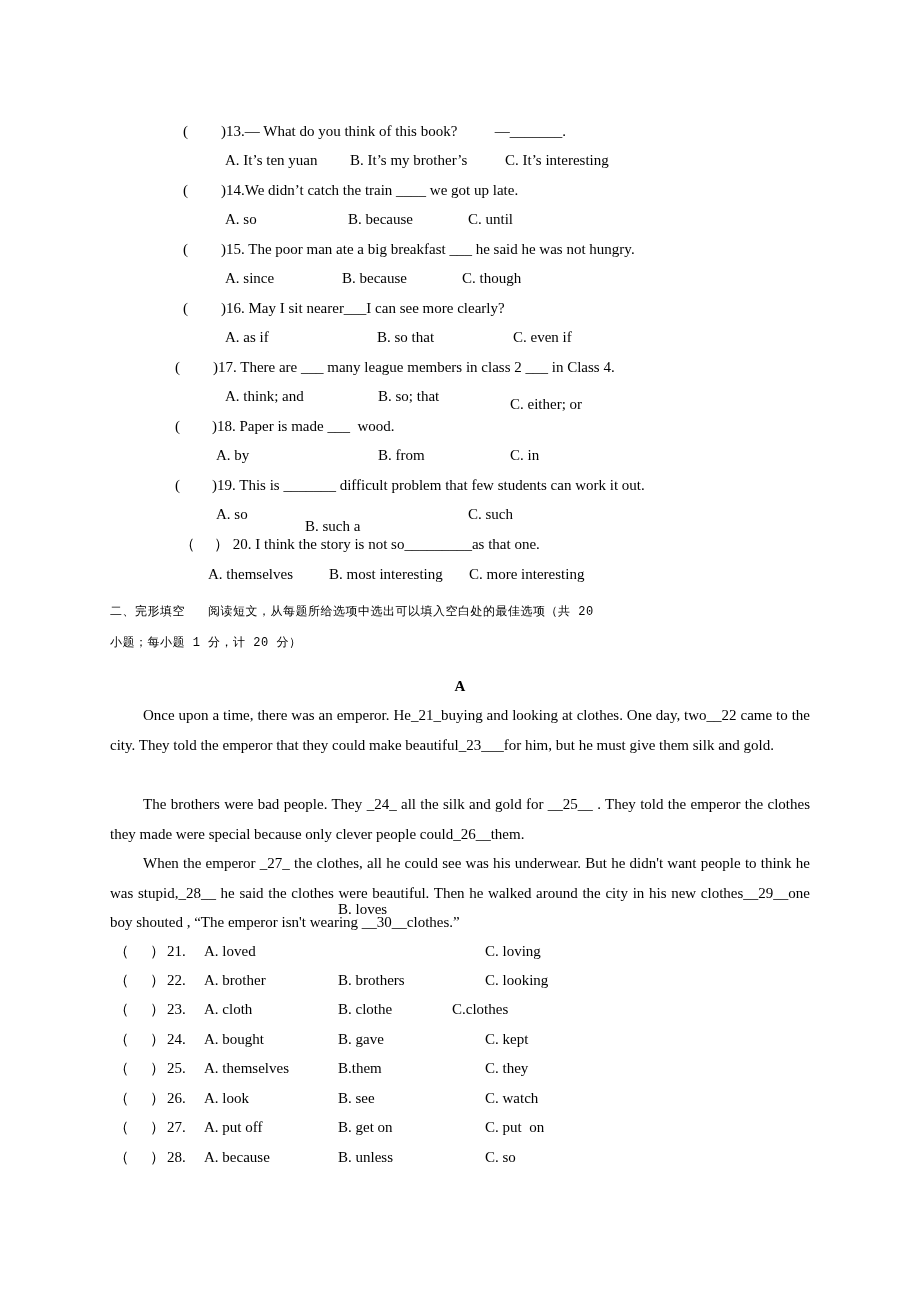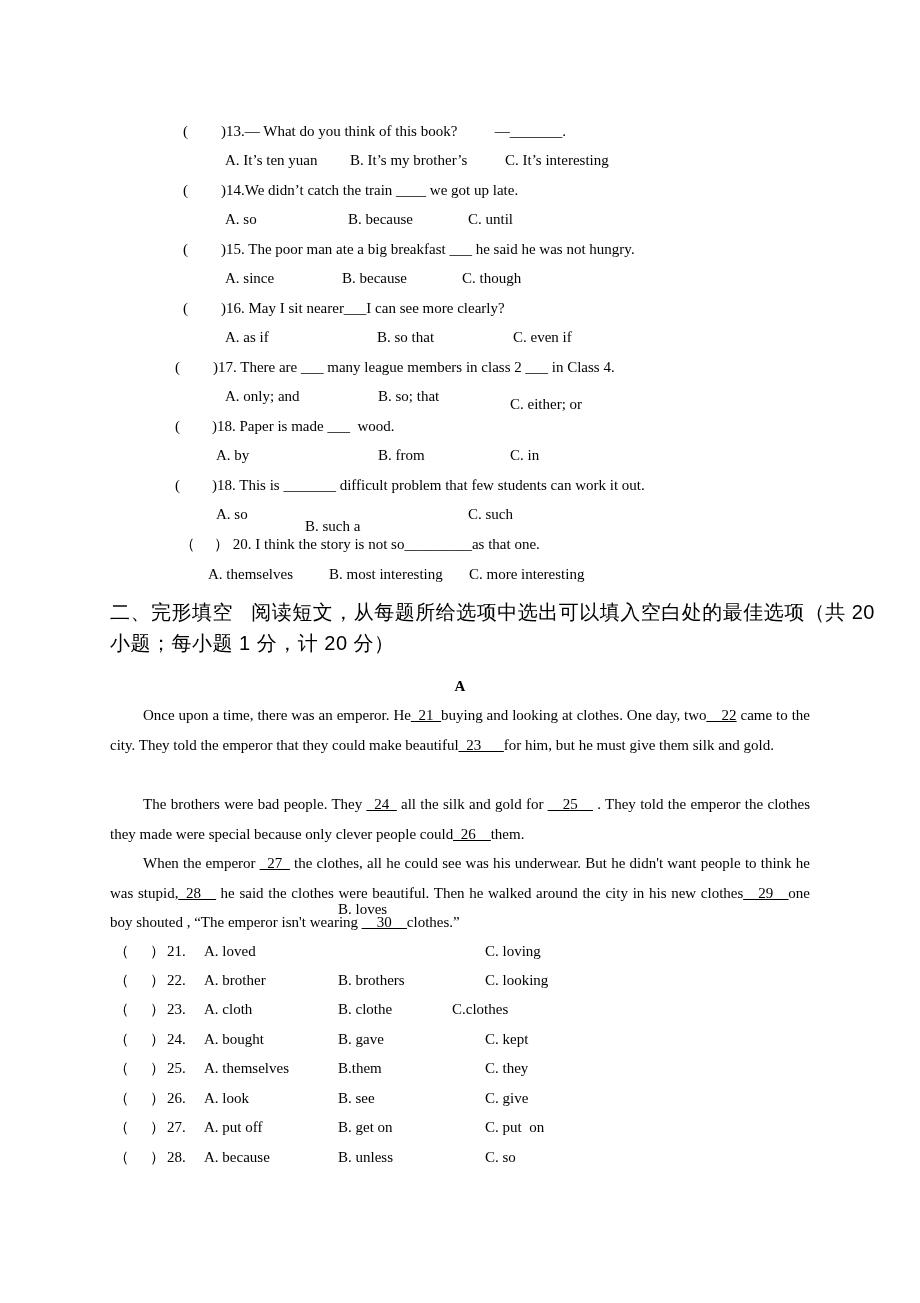--- a/index.html
+++ b/index.html
@@ -2,25 +2,25 @@
 <html><head>
   <meta charset="utf-8">
   <style>
     html, body { margin: 0; padding: 0; background: #ffffff; }
     body {
       width: 920px; height: 1303px; position: relative; overflow: hidden;
       font-family: "Liberation Serif", "DejaVu Serif", serif;
       color: #000; font-size: 15px;
     }
     .abs { position: absolute; white-space: pre; line-height: 18px; }
-    .cn { font-family: Liberation Sans, sans-serif; font-size: 20px; letter-spacing: 0.5px; }
+    .cn { font-family: Liberation Mono, monospace; font-size: 12px; letter-spacing: 0.5px; }
     .center { text-align: center; width: 920px; left: 0; font-weight: bold; }
     .para { position: absolute; left: 110px; width: 700px; line-height: 29.5px; text-align: justify; }
     .para .first { display: inline-block; width: 33px; }
-    .blank { text-decoration: underline; white-space: pre; }
+    .blank { white-space: pre; }
   </style>
 </head>
 <body>
 
 <div>
 
   <span class="abs" style="left:183px;top:122px">(</span>
   <span class="abs" style="left:221px;top:122px">)13.— What do you think of this book?          —_______.</span>
   <span class="abs" style="left:225px;top:151px">A. It’s ten yuan</span>
   <span class="abs" style="left:350px;top:151px">B. It’s my brother’s</span>
@@ -39,32 +39,32 @@
   <span class="abs" style="left:462px;top:269px">C. though</span>
 
   <span class="abs" style="left:183px;top:299px">(</span>
   <span class="abs" style="left:221px;top:299px">)16. May I sit nearer___I can see more clearly?</span>
   <span class="abs" style="left:225px;top:328px">A. as if</span>
   <span class="abs" style="left:377px;top:328px">B. so that</span>
   <span class="abs" style="left:513px;top:328px">C. even if</span>
 
   <span class="abs" style="left:175px;top:358px">(</span>
   <span class="abs" style="left:213px;top:358px">)17. There are ___ many league members in class 2 ___ in Class 4.</span>
-  <span class="abs" style="left:225px;top:387px">A. only; and</span>
+  <span class="abs" style="left:225px;top:387px">A. think; and</span>
   <span class="abs" style="left:378px;top:387px">B. so; that</span>
   <span class="abs" style="left:510px;top:395px">C. either; or</span>
 
   <span class="abs" style="left:175px;top:417px">(</span>
   <span class="abs" style="left:212px;top:417px">)18. Paper is made ___  wood.</span>
   <span class="abs" style="left:216px;top:446px">A. by</span>
   <span class="abs" style="left:378px;top:446px">B. from</span>
   <span class="abs" style="left:510px;top:446px">C. in</span>
 
   <span class="abs" style="left:175px;top:476px">(</span>
-  <span class="abs" style="left:212px;top:476px">)18. This is _______ difficult problem that few students can work it out.</span>
+  <span class="abs" style="left:212px;top:476px">)19. This is _______ difficult problem that few students can work it out.</span>
   <span class="abs" style="left:216px;top:505px">A. so</span>
   <span class="abs" style="left:305px;top:517px">B. such a</span>
   <span class="abs" style="left:468px;top:505px">C. such</span>
 
   <span class="abs" style="left:180px;top:535px">（</span>
   <span class="abs" style="left:214px;top:535px">） 20. I think the story is not so_________as that one.</span>
   <span class="abs" style="left:208px;top:565px">A. themselves</span>
   <span class="abs" style="left:329px;top:565px">B. most interesting</span>
   <span class="abs" style="left:469px;top:565px">C. more interesting</span>
 </div>
@@ -121,21 +121,21 @@
     <span class="abs" style="left:204px;top:1059px">A. themselves</span>
     <span class="abs" style="left:338px;top:1059px">B.them</span>
     <span class="abs" style="left:485px;top:1059px">C. they</span>
   </div>
   <div>
     <span class="abs" style="left:114px;top:1089px">（</span>
     <span class="abs" style="left:150px;top:1089px">）</span>
     <span class="abs" style="left:167px;top:1089px">26.</span>
     <span class="abs" style="left:204px;top:1089px">A. look</span>
     <span class="abs" style="left:338px;top:1089px">B. see</span>
-    <span class="abs" style="left:485px;top:1089px">C. give</span>
+    <span class="abs" style="left:485px;top:1089px">C. watch</span>
   </div>
   <div>
     <span class="abs" style="left:114px;top:1118px">（</span>
     <span class="abs" style="left:150px;top:1118px">）</span>
     <span class="abs" style="left:167px;top:1118px">27.</span>
     <span class="abs" style="left:204px;top:1118px">A. put off</span>
     <span class="abs" style="left:338px;top:1118px">B. get on</span>
     <span class="abs" style="left:485px;top:1118px">C. put  on</span>
   </div>
   <div>

